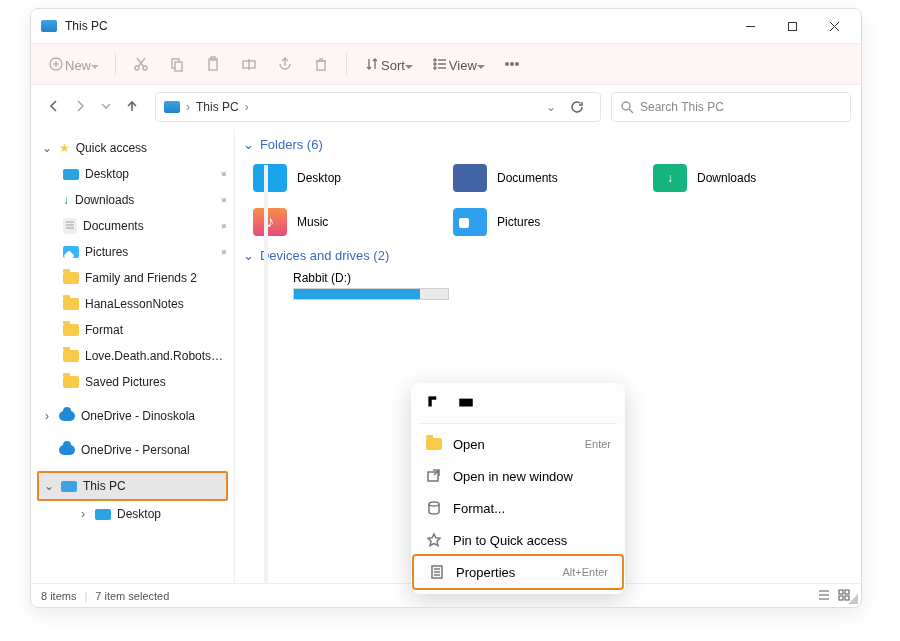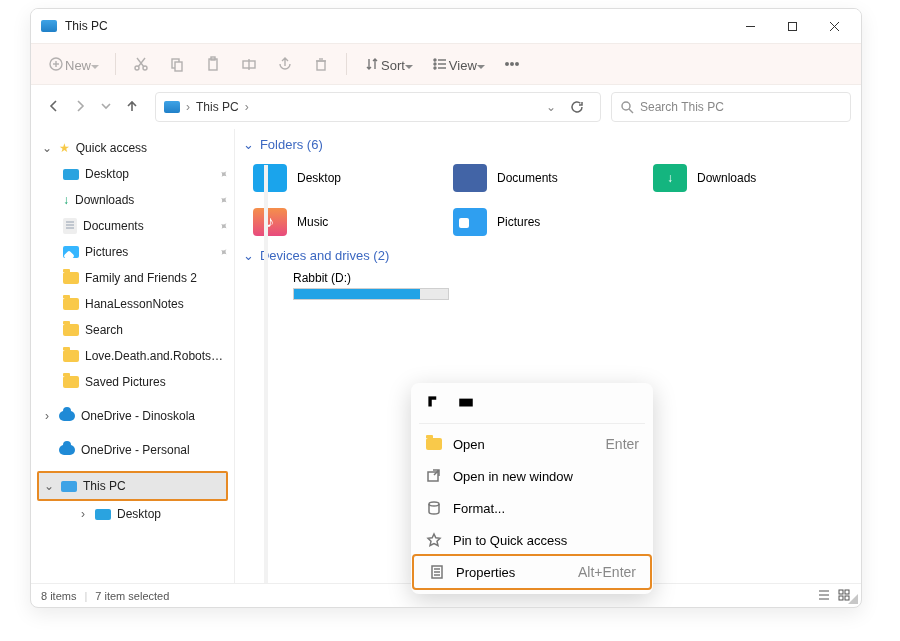--- a/index.html
+++ b/index.html
@@ -122,33 +122,33 @@
   .drv-ico::before { content:""; position:absolute; top:0;left:0;right:0;height:16px;background:linear-gradient(#3bb6ff,#1f8ad6);}
   .drv-ico.sys::before { background: conic-gradient(from 0deg, #1f8ad6 0 25%, #3bb6ff 0 50%, #1f8ad6 0 75%, #3bb6ff 0); }
   .drv-body { flex:1; font-size:12px; }
   .drv-bar { height:12px; background:#eaeaea; border:1px solid #cfcfcf; margin:3px 0; position:relative; }
   .drv-bar .fill { position:absolute; top:0;bottom:0;left:0; background:#22a3e6; }
   .drv-sub { font-size:11px; color:#777; }
   
   .ctxmenu {
     position:absolute;
     left:380px; top:374px;
-    width:242px;
+    width:214px;
     background:#fdfdfd;
     border-radius:8px;
     box-shadow:0 6px 24px rgba(0,0,0,0.18);
     padding:6px 0;
     font-size:13px;
     z-index:50;
   }
   .ctx-toprow { display:flex; gap:14px; padding:4px 14px 8px 14px; }
   .ctx-toprow .ci { width:18px;height:18px; }
   .ctx-item { display:flex; align-items:center; gap:10px; padding:7px 14px; }
   .ctx-item .cico { width:18px; height:18px; display:flex; align-items:center; justify-content:center; }
-  .ctx-item .sc { margin-left:auto; font-size:14px; color:#888; }
+  .ctx-item .sc { margin-left:auto; font-size:11px; color:#888; }
   .ctx-sep { height:1px; background:#eee; margin:4px 8px; }
   .ctx-item.hi { outline:2px solid #e78a24; border-radius:2px; margin:0 3px; }
   .ctx-item svg{width:16px;height:16px;stroke:#777;fill:none;stroke-width:1.5;}
   
   .status {
     position:absolute; bottom:0; left:0; right:0;
     height:24px; border-top:1px solid #eee;
     display:flex; align-items:center; padding:0 10px;
     font-size:11px; color:#555;justify-content:flex-end;
   }
@@ -354,21 +354,21 @@
       <div class="tree-item ind1">
           <span class="ico-folder"></span>
           <span>Family and Friends 2</span>
         </div>
       <div class="tree-item ind1">
           <span class="ico-folder"></span>
           <span>HanaLessonNotes</span>
         </div>
       <div class="tree-item ind1">
           <span class="ico-folder"></span>
-          <span>Search</span>
+          <span>Format</span>
         </div>
       <div class="tree-item ind1">
           <span class="ico-folder"></span>
           <span style="overflow:hidden;text-overflow:ellipsis;white-space:nowrap;max-width:140px;">Love.Death.and.Robots.S03.1(</span>
         </div>
       <div class="tree-item ind1">
           <span class="ico-folder"></span>
           <span>Saved Pictures</span>
         </div>
 

